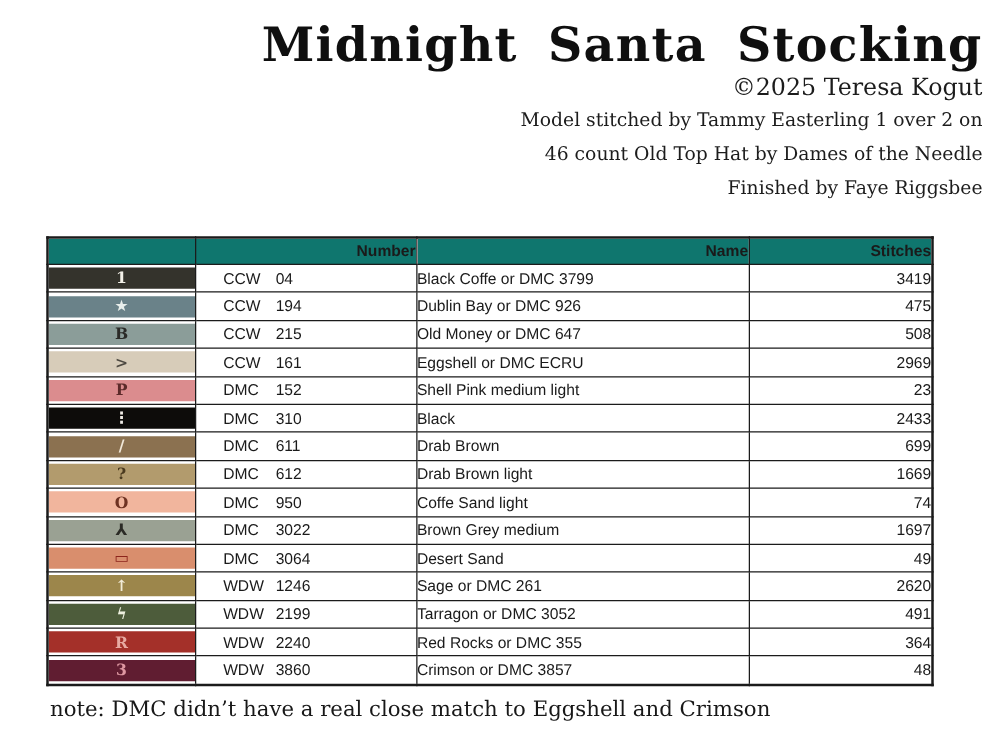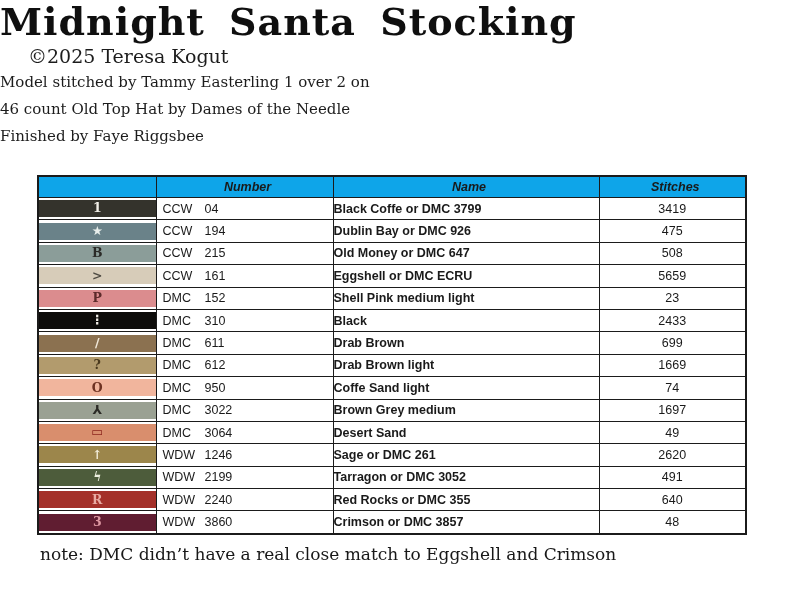--- a/index.html
+++ b/index.html
@@ -5,21 +5,21 @@
   html,body{margin:0;padding:0;background:#ffffff;}
   .page{
     position:relative;
     width:786px;height:600px;
     background:#ffffff;
     overflow:hidden;
     font-family:"Liberation Sans",sans-serif;
     color:#1a1a1a;
   }
   
-  .hdr{ text-align:left; }
+  .hdr{ text-align:right; padding-top:14px; }
   .title{
     font-family:"DejaVu Serif",serif;
     font-weight:800;
     font-size:38px;
     line-height:44px;
     letter-spacing:1px;
     word-spacing:10px;
     color:#0f0f0f;
     margin:0;
   }
@@ -50,42 +50,41 @@
   table.key col.c-st{width:147px;}
   table.key th, table.key td{
     border:1px solid #1b1b1b;
     font-size:12.5px;
     padding:0;
     overflow:hidden;
     white-space:nowrap;
   }
   table.key th{
     height:20px;
-    text-align:center;
+    text-align:right;
     font-weight:bold;
     padding-left:6px;
-    background:#0ea5e9;
-    font-style:italic;
+    background:#0f766e;
   }
   table.key td{ height:21.4px; background:#ffffff; }
   td.swatch-cell{ padding:2px 0; }
   .swatch{
     height:17px;
     display:flex;align-items:center;justify-content:center;
   }
   .sym{
     font-family:"DejaVu Serif","DejaVu Sans",serif;
     font-weight:bold;
     font-size:12.5px;
     line-height:1;
   }
-  td.num-cell .brand{ display:inline-block; width:42px; padding-left:6px; }
+  td.num-cell .brand{ display:inline-block; width:42px; padding-left:6px;margin-left:16px; }
   td.num-cell .num{ display:inline-block; width:34px; text-align:left; }
-  td.name-cell{ padding-left:6px;font-weight:bold; }
-  td.stitch-cell{ text-align:center; padding-right:5px; }
+  td.name-cell{ padding-left:6px; }
+  td.stitch-cell{ text-align:right; padding-right:5px; }
   
   .note{
     font-family:"DejaVu Serif",serif;
     font-size:17px;
     margin:9px 0 0 40px;
     color:#181818;
   }
 </style>
 </head>
 <body>
@@ -147,21 +146,21 @@
           <td class="stitch-cell">508</td>
         </tr>
         <tr>
           <td class="swatch-cell">
             <div class="swatch" style="background: rgb(215, 204, 185);">
               <span class="sym" style="color: rgb(78, 74, 66);">&gt;</span>
             </div>
           </td>
           <td class="num-cell"><span class="brand">CCW</span><span class="num">161</span></td>
           <td class="name-cell">Eggshell or DMC ECRU</td>
-          <td class="stitch-cell">5659</td>
+          <td class="stitch-cell">2969</td>
         </tr>
         <tr>
           <td class="swatch-cell">
             <div class="swatch" style="background: rgb(219, 140, 142);">
               <span class="sym" style="color: rgb(92, 42, 42);">P</span>
             </div>
           </td>
           <td class="num-cell"><span class="brand">DMC</span><span class="num">152</span></td>
           <td class="name-cell">Shell Pink medium light</td>
           <td class="stitch-cell">23</td>
@@ -247,21 +246,21 @@
           <td class="stitch-cell">491</td>
         </tr>
         <tr>
           <td class="swatch-cell">
             <div class="swatch" style="background: rgb(164, 48, 41);">
               <span class="sym" style="color: rgb(232, 170, 162);">R</span>
             </div>
           </td>
           <td class="num-cell"><span class="brand">WDW</span><span class="num">2240</span></td>
           <td class="name-cell">Red Rocks or DMC 355</td>
-          <td class="stitch-cell">640</td>
+          <td class="stitch-cell">364</td>
         </tr>
         <tr>
           <td class="swatch-cell">
             <div class="swatch" style="background: rgb(96, 29, 49);">
               <span class="sym" style="color: rgb(222, 152, 162);">3</span>
             </div>
           </td>
           <td class="num-cell"><span class="brand">WDW</span><span class="num">3860</span></td>
           <td class="name-cell">Crimson or DMC 3857</td>
           <td class="stitch-cell">48</td>

